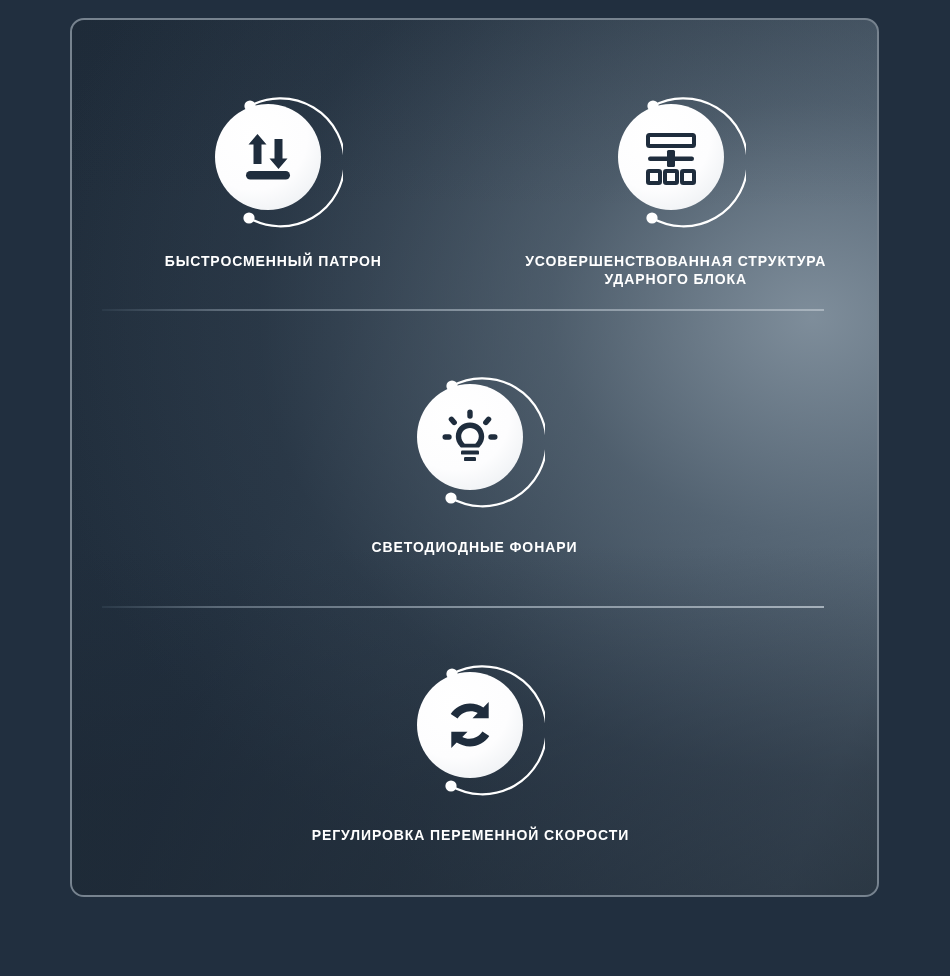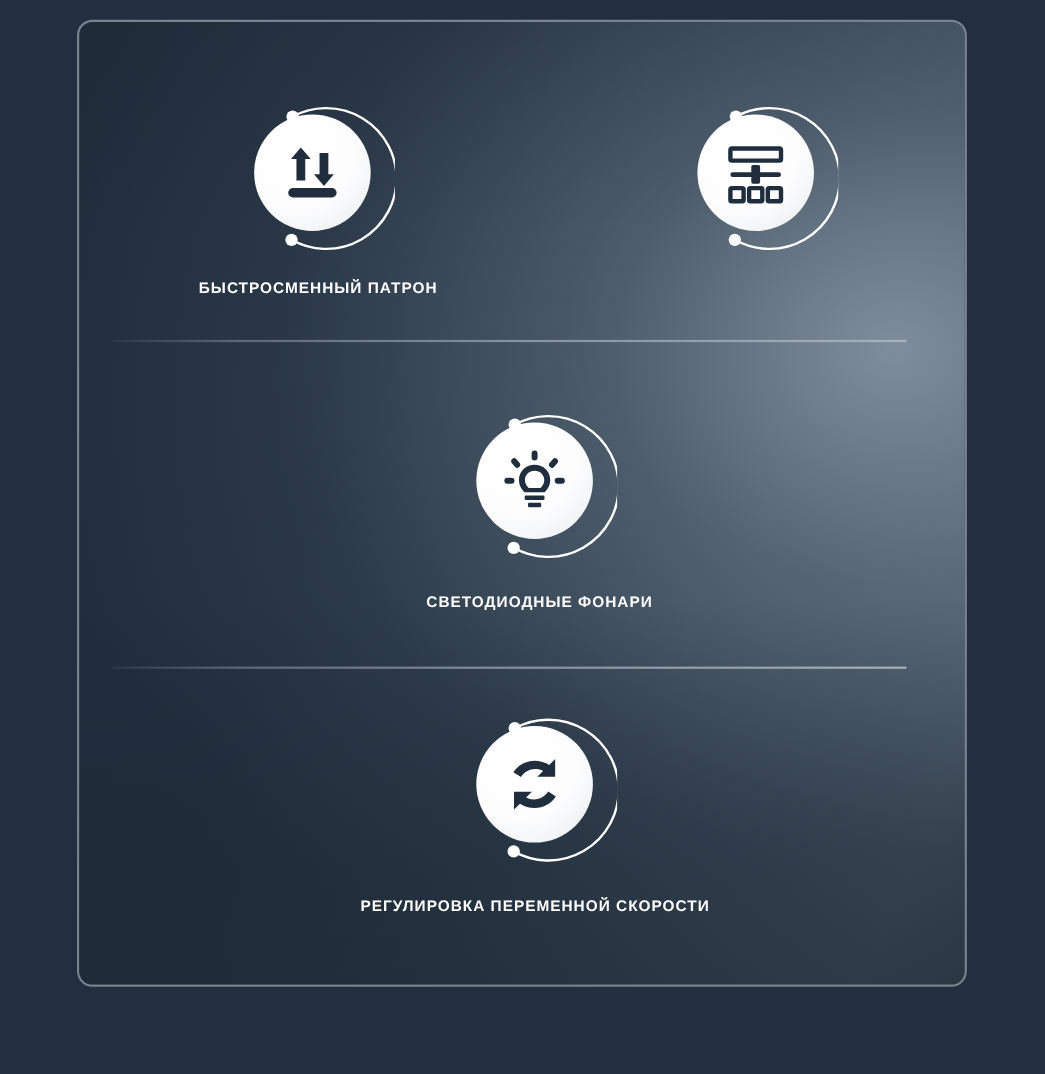--- a/index.html
+++ b/index.html
@@ -52,25 +52,24 @@
     z-index: 2;
     width: 100%;
     height: 100%;
   }
 
   .row {
     position: absolute;
     left: 0;
     width: 100%;
     display: flex;
-    padding-left: 16px;
   }
   .row-0 { top: 0px;   height: 290px; }
   .row-1 { top: 290px; height: 312px; }
-  .row-2 { top: 568px; height: 288px; }
+  .row-2 { top: 580px; height: 288px; }
 
   .divider {
     position: absolute;
     left: 30px;
     width: 722px;
     height: 2px;
     z-index: 3;
     background: linear-gradient(90deg, #2b3a49 0%, #5e6c7a 16%, #8a97a3 52%, #9aa6b1 80%, #aab5bf 100%);
     opacity: 0.95;
   }
@@ -186,20 +185,21 @@
                   <rect x="27" y="24" width="8" height="17" rx="1.5"></rect>
                 </g>
                 <g fill="none" stroke="#1f2d3d" stroke-width="4">
                   <rect x="8" y="45" width="12" height="12" rx="1.2"></rect>
                   <rect x="25" y="45" width="12" height="12" rx="1.2"></rect>
                   <rect x="42" y="45" width="12" height="12" rx="1.2"></rect>
                 </g>
               </svg>
             </div>
           </div>
+          <div class="caption">УСОВЕРШЕНСТВОВАННАЯ СТРУКТУРА УДАРНОГО БЛОКА</div>
         </div>
 
       </div>
 
       <div class="row row-1">
 
         <div class="cell">
           <div class="icon-wrap">
             <svg class="orbit" viewBox="0 0 140 140">
               <path d="M 47 14 A 64 64 0 1 1 46 126" fill="none" stroke="#ffffff" stroke-width="2.2" stroke-linecap="round"></path>

